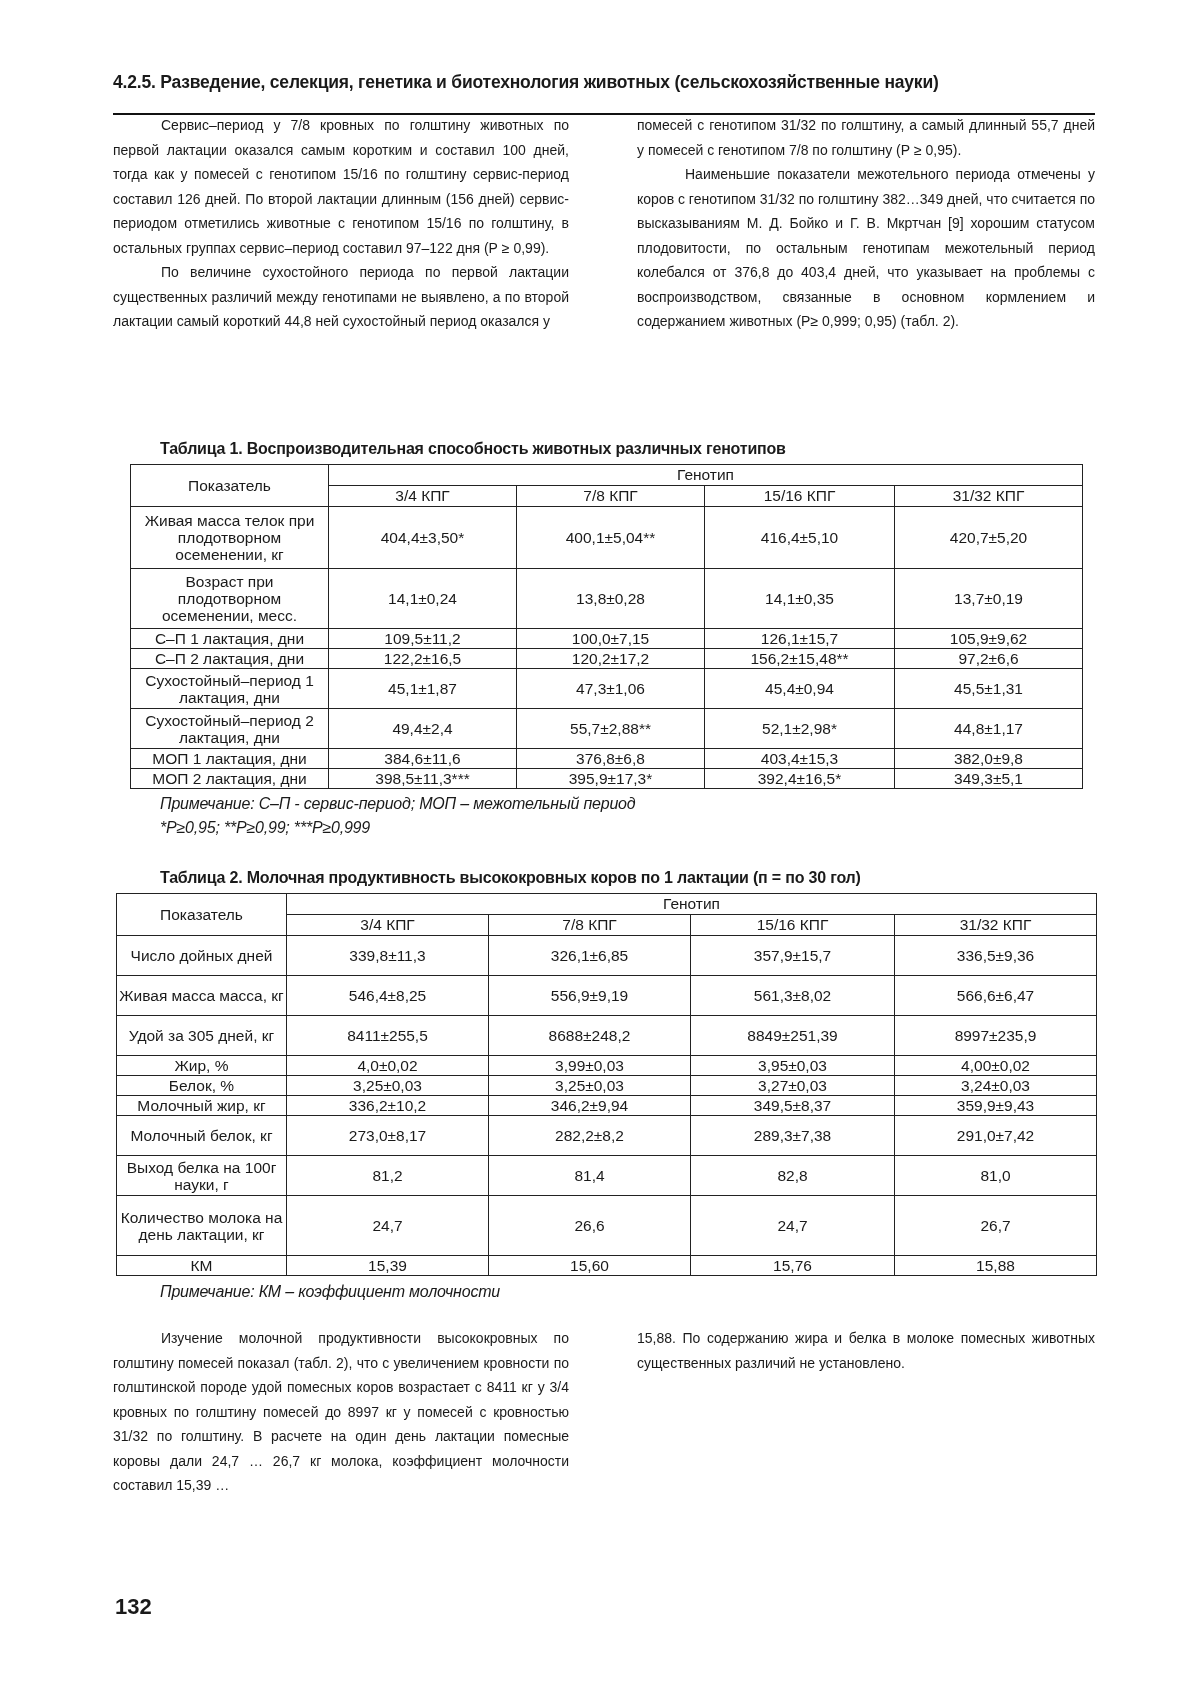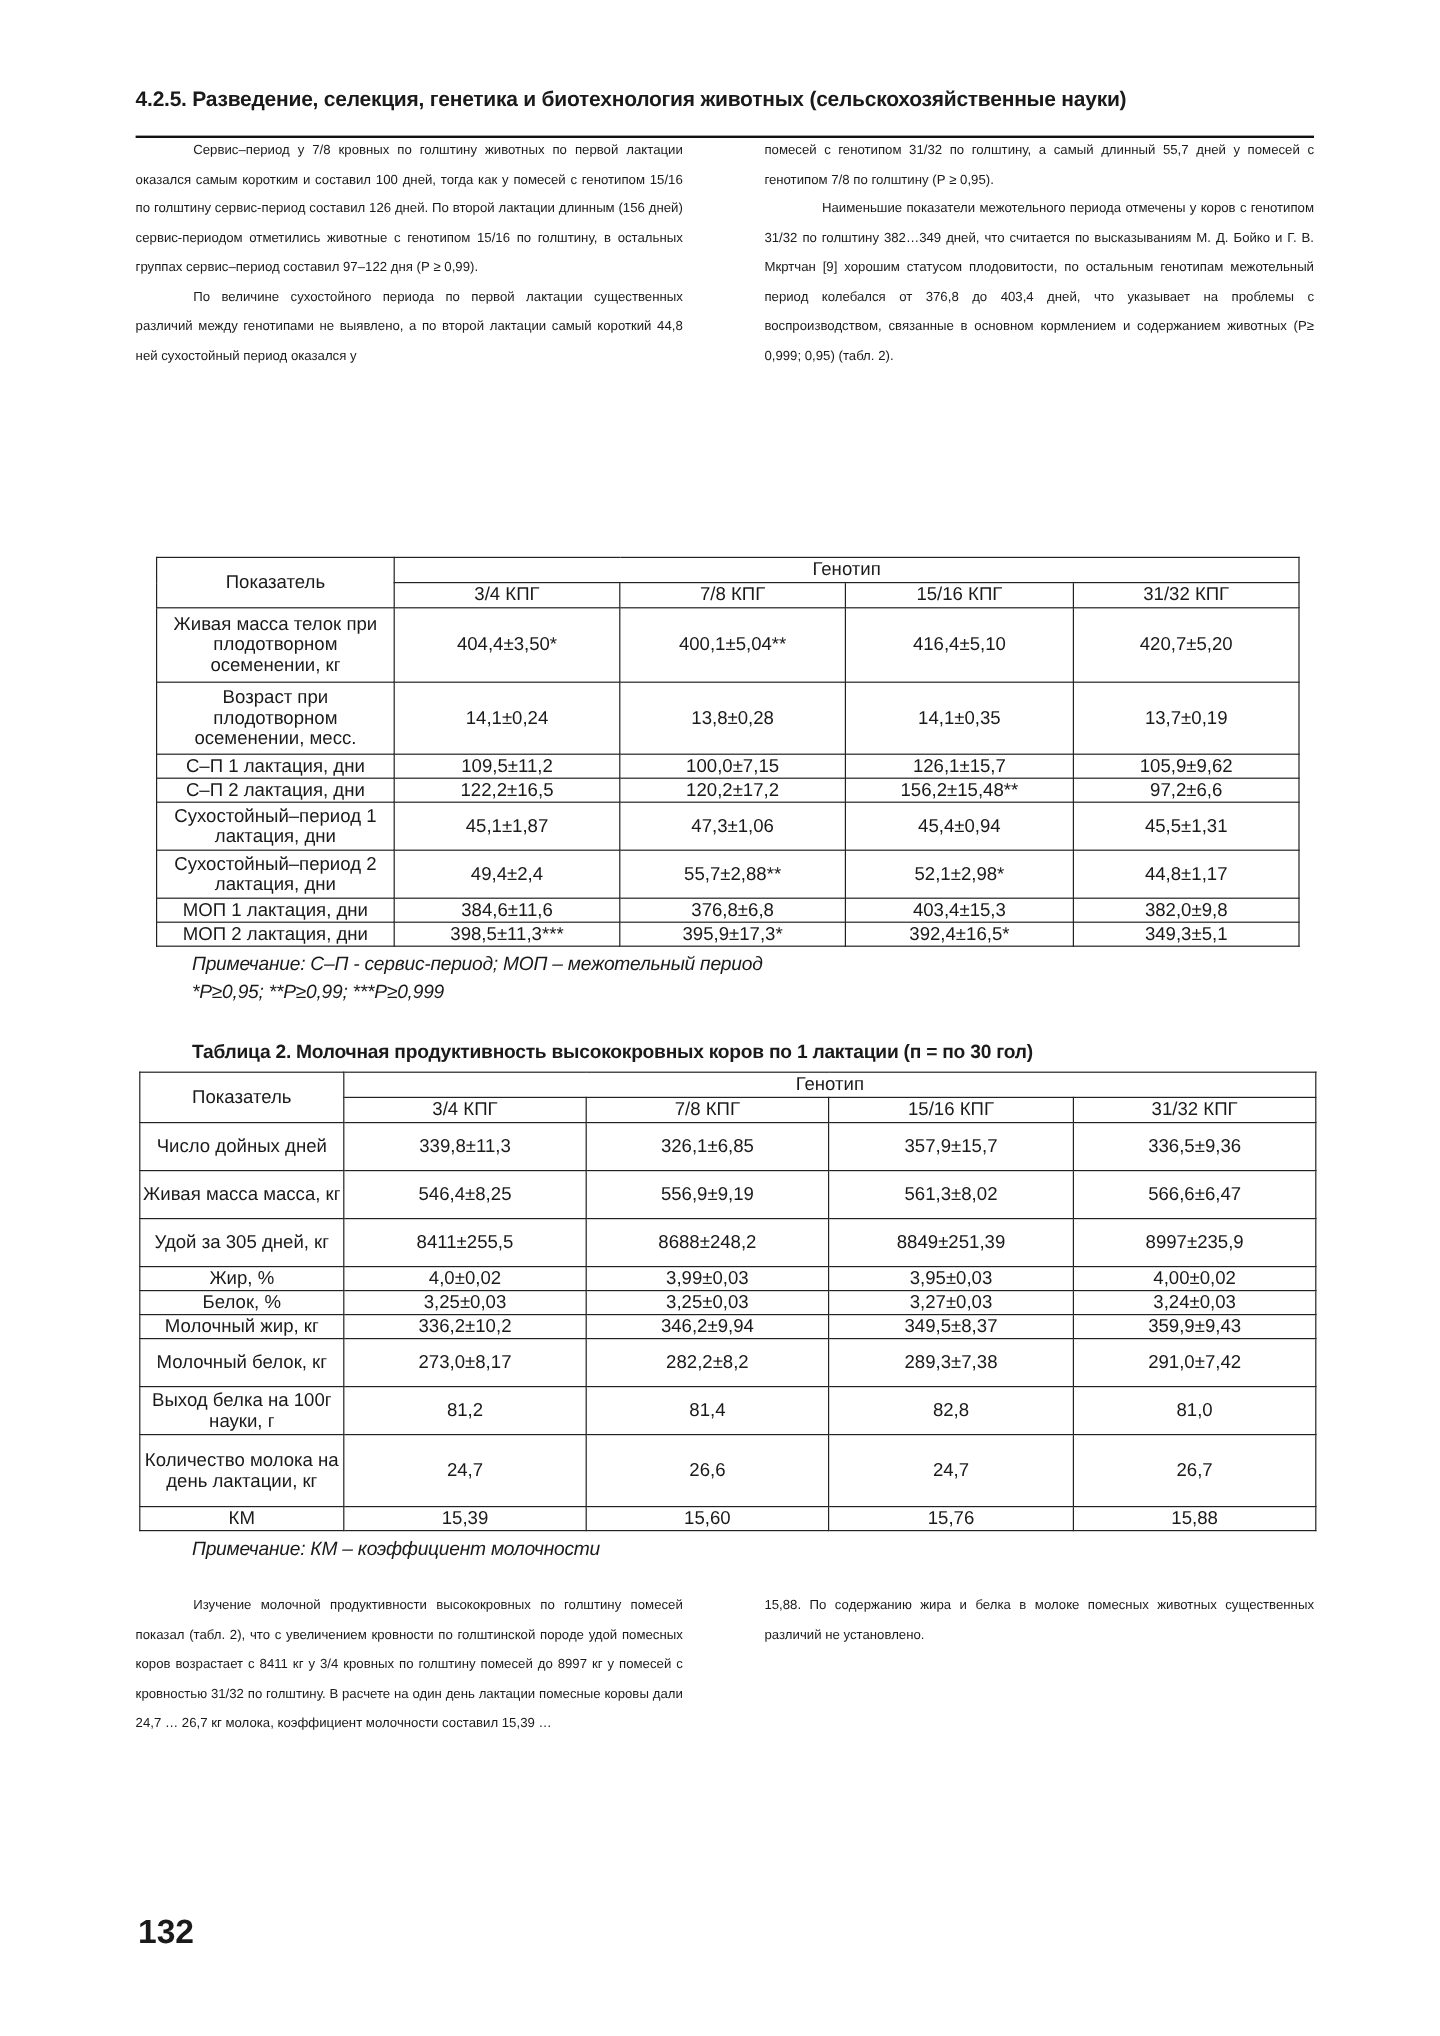--- a/index.html
+++ b/index.html
@@ -1,55 +1,56 @@
 <!DOCTYPE html>
 <html><head>
 <meta charset="utf-8">
 <style>
   html, body { margin: 0; padding: 0; background: #ffffff; }
   body { width: 1200px; height: 1697px; position: relative; font-family: "Liberation Sans", "DejaVu Sans", sans-serif; color: #1a1a1a; }
   .page { position: absolute; left: 0; top: 0; width: 1200px; height: 1697px; }
   .running-head { position: absolute; left: 113px; top: 72px; width: 982px; font-weight: bold; font-size: 17.5px; letter-spacing: -0.2px; padding-bottom: 20px; border-bottom: 2.5px solid #111; white-space: nowrap; }
-  .col { position: absolute; font-size: 11px; line-height: 24.5px; text-align: justify; }
+  .col { position: absolute; font-size: 14px; line-height: 24.5px; text-align: justify; }
   .col p { margin: 0; }
   .col p.indent { text-indent: 48px; }
   .col-left-top { left: 113px; top: 113px; width: 456px; }
   .col-right-top { left: 637px; top: 113px; width: 458px; }
   .col-left-bot { left: 113px; top: 1326px; width: 456px; }
   .col-right-bot { left: 637px; top: 1326px; width: 458px; }
 
   .tcaption { position: absolute; font-weight: bold; font-size: 16px; white-space: nowrap; letter-spacing: -0.2px; }
   .tnote { position: absolute; font-style: italic; font-size: 16px; line-height: 24px; white-space: nowrap; letter-spacing: -0.2px; }
 
   table.data { position: absolute; border-collapse: collapse; font-size: 15.5px; line-height: 18px; table-layout: fixed; }
   table.data td, table.data th { border: 1.3px solid #222; text-align: center; vertical-align: middle; padding: 0 2px; font-weight: normal; }
   table.data th.geno { height: 20px; }
   table.data .lbl { line-height: 17px; }
 
   #t1 { left: 130px; top: 464px; width: 952px; }
   #t2 { left: 116px; top: 893px; width: 980px; }
 
-  .page-number { position: absolute; left: 115px; top: 1594px; font-weight: bold; font-size: 28px; }
+  .page-number { position: absolute; left: 115px; top: 1594px; font-weight: bold; font-size: 22px; }
 </style>
 </head>
 <body>
 
 <div class="page">
 
   <div class="running-head">4.2.5. Разведение, селекция, генетика и биотехнология животных (сельскохозяйственные науки)</div>
 
   <div class="col col-left-top">
     <p class="indent">Сервис–период у 7/8 кровных по голштину животных по первой лактации оказался самым коротким и составил 100 дней, тогда как у помесей с генотипом 15/16 по голштину сервис-период составил 126 дней. По второй лактации длинным (156 дней) сервис-периодом отметились животные с генотипом 15/16 по голштину, в остальных группах сервис–период составил 97–122 дня (Р ≥ 0,99).</p>
     <p class="indent">По величине сухостойного периода по первой лактации существенных различий между генотипами не выявлено, а по второй лактации самый короткий 44,8 ней сухостойный период оказался у</p>
   </div>
   <div class="col col-right-top">
     <p>помесей с генотипом 31/32 по голштину, а самый длинный 55,7 дней у помесей с генотипом 7/8 по голштину (Р ≥ 0,95).</p>
     <p class="indent">Наименьшие показатели межотельного периода отмечены у коров с генотипом 31/32 по голштину 382…349 дней, что считается по высказываниям М. Д. Бойко и Г. В. Мкртчан [9] хорошим статусом плодовитости, по остальным генотипам межотельный период колебался от 376,8 до 403,4 дней, что указывает на проблемы с воспроизводством, связанные в основном кормлением и содержанием животных (Р≥ 0,999; 0,95) (табл. 2).</p>
   </div>
 
+  <div class="tcaption" style="left:160px; top:440px;">Таблица 1. Воспроизводительная способность животных различных генотипов</div>
   <table class="data" id="t1">
     <colgroup>
       <col style="width:198px">
         <col style="width:188px">
         <col style="width:188px">
         <col style="width:190px">
         <col style="width:188px">
     </colgroup>
     <tbody>
         <tr>

